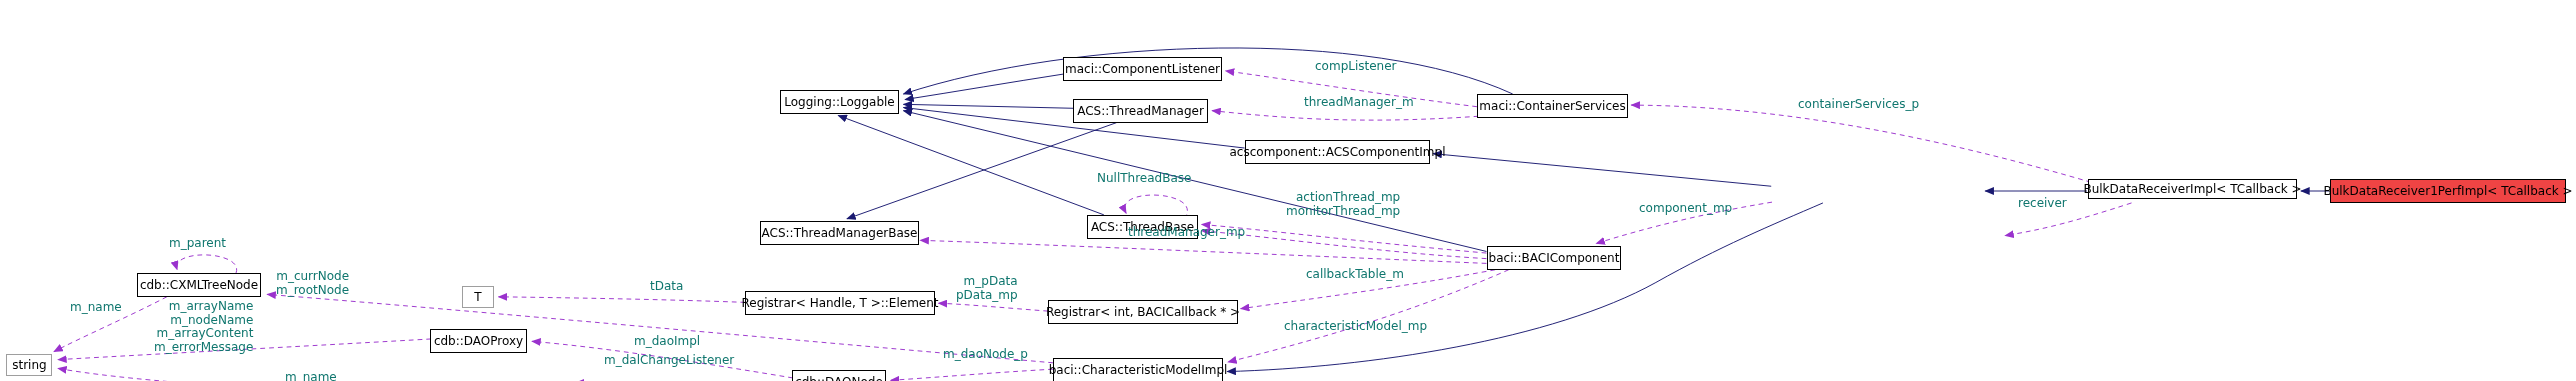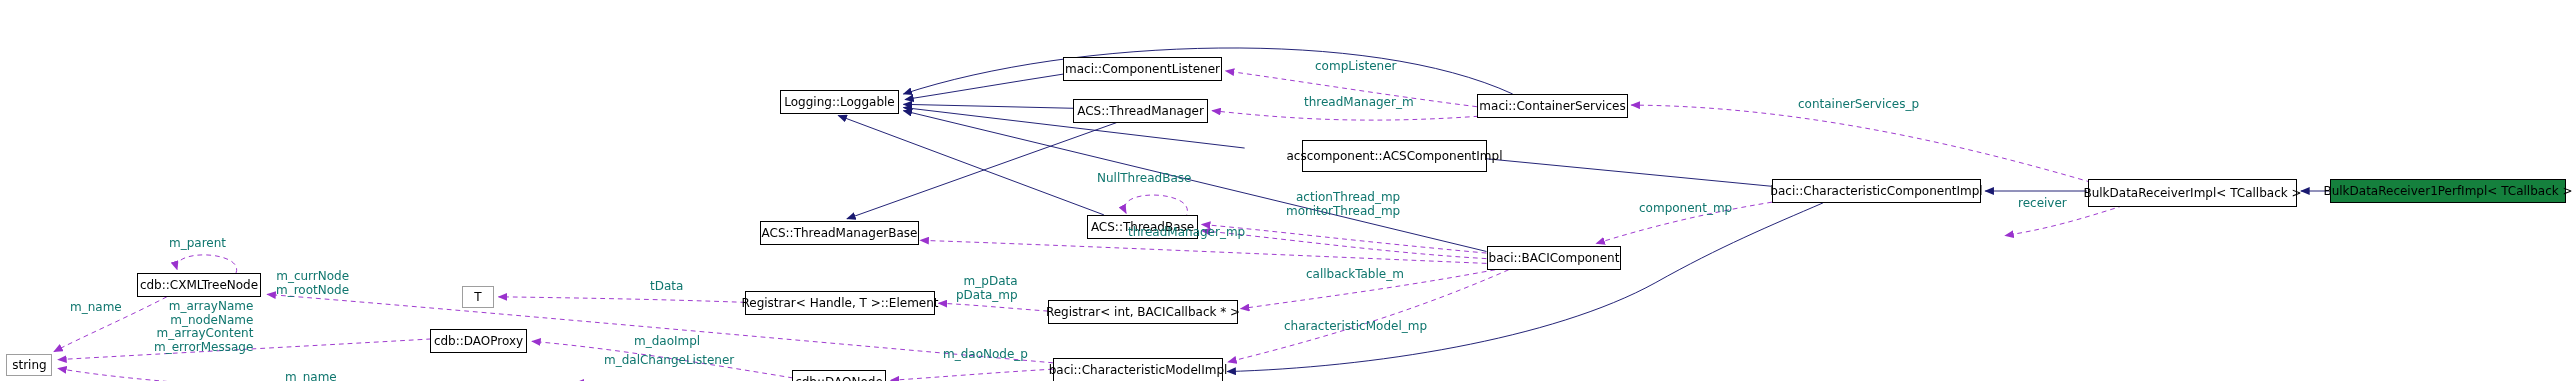--- a/index.html
+++ b/index.html
@@ -7,21 +7,21 @@
     position:relative; width:2576px; height:381px; background:#ffffff;
     font-family:"DejaVu Sans","Liberation Sans",sans-serif; overflow:hidden;margin-top:20px;
   }
   #edges { position:absolute; left:0; top:0; }
   .node {
     position:absolute; box-sizing:border-box;
     display:flex; align-items:center; justify-content:center;
     background:#ffffff; border:0.8px solid #000000;
     font-size:12px; color:#000000; white-space:nowrap; padding:0 4.8px;
   }
-  .node.focus { background:#15803d; }
+  .node.focus { background:#ef4444; }
   .node.external { border-color:#9e9e9e; }
   .elabel {
     position:absolute; font-size:12px; color:#0f766e; white-space:nowrap;
     line-height:13.5px;
   }
   .elabel.stack { text-align:right; }
   path.inh { stroke:#191970; stroke-width:1.2; fill:none; }
   path.use { stroke:#9a32cd; stroke-width:1.2; fill:none; stroke-dasharray:6 5; }
 </style>
 </head>
@@ -71,23 +71,22 @@
     <path class="use" d="M995,456 C900,458 800,457 722,456" marker-end="url(#mpurp)"></path>
     <path class="use" d="M1322,439 C1250,443 1180,449 1118,453" marker-end="url(#mpurp)"></path>
     <path class="use" d="M1330,454 C1150,477 900,478 500,470 C300,464 150,452 71,438" marker-end="url(#mpurp)"></path>
     <path class="use" d="M540,401 C420,408 230,418 71,427" marker-end="url(#mpurp)"></path>
   </svg>
 
   <div class="node" style="left:1063px;top:37px;width:159px;height:24px">maci::ComponentListener</div>
   <div class="node" style="left:1477px;top:74px;width:151px;height:24px">maci::ContainerServices</div>
   <div class="node" style="left:780px;top:70px;width:119px;height:24px">Logging::Loggable</div>
   <div class="node" style="left:1073px;top:79px;width:135px;height:24px">ACS::ThreadManager</div>
-  <div class="node" style="left:1302px;top:120px;width:185px;height:32px">acscomponent::ACSComponentImpl</div>
-  <div class="node" style="left:1772px;top:159px;width:209px;height:24px">baci::CharacteristicComponentImpl</div>
-  <div class="node" style="left:2088px;top:159px;width:209px;height:28px">BulkDataReceiverImpl&lt; TCallback &gt;</div>
+  <div class="node" style="left:1245px;top:120px;width:185px;height:24px">acscomponent::ACSComponentImpl</div>
+  <div class="node" style="left:2088px;top:159px;width:209px;height:20px">BulkDataReceiverImpl&lt; TCallback &gt;</div>
   <div class="node focus" style="left:2330px;top:159px;width:236px;height:24px">BulkDataReceiver1PerfImpl&lt; TCallback &gt;</div>
   <div class="node" style="left:760px;top:201px;width:159px;height:24px">ACS::ThreadManagerBase</div>
   <div class="node" style="left:1087px;top:195px;width:111px;height:24px">ACS::ThreadBase</div>
   <div class="node" style="left:1487px;top:226px;width:134px;height:24px">baci::BACIComponent</div>
   <div class="node" style="left:137px;top:253px;width:124px;height:24px">cdb::CXMLTreeNode</div>
   <div class="node external" style="left:462px;top:266px;width:32px;height:22px">T</div>
   <div class="node" style="left:745px;top:271px;width:190px;height:24px">Registrar&lt; Handle, T &gt;::Element</div>
   <div class="node" style="left:1048px;top:280px;width:190px;height:24px">Registrar&lt; int, BACICallback * &gt;</div>
   <div class="node" style="left:430px;top:309px;width:97px;height:24px">cdb::DAOProxy</div>
   <div class="node" style="left:792px;top:350px;width:94px;height:24px">cdb::DAONode</div>

